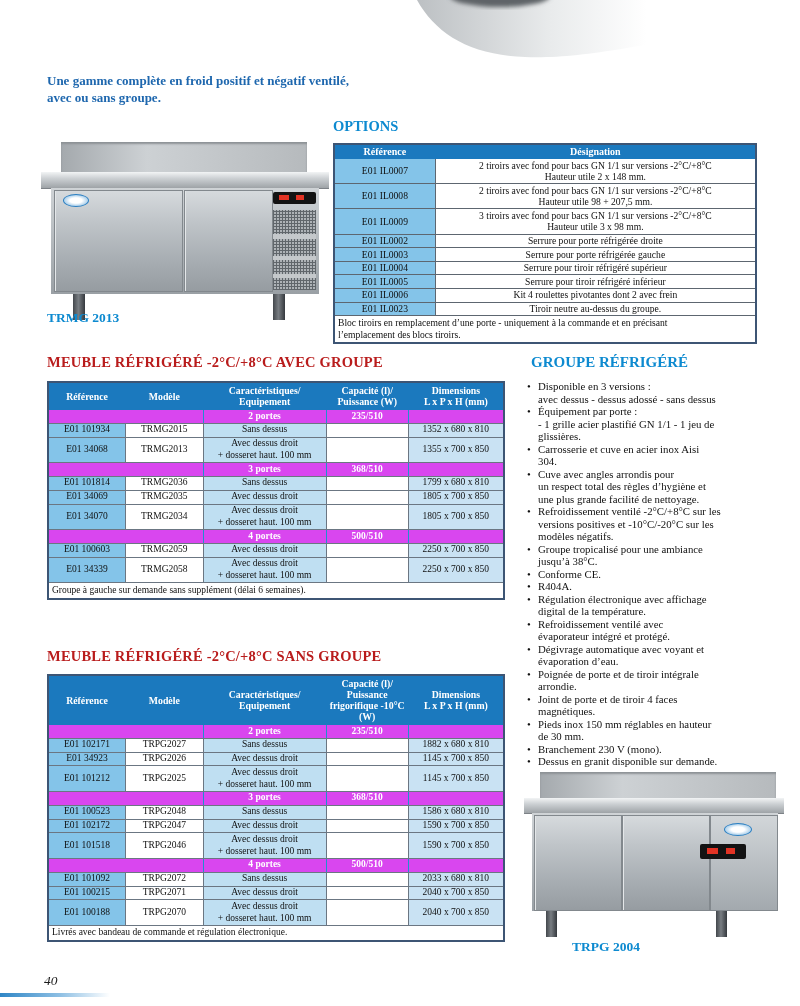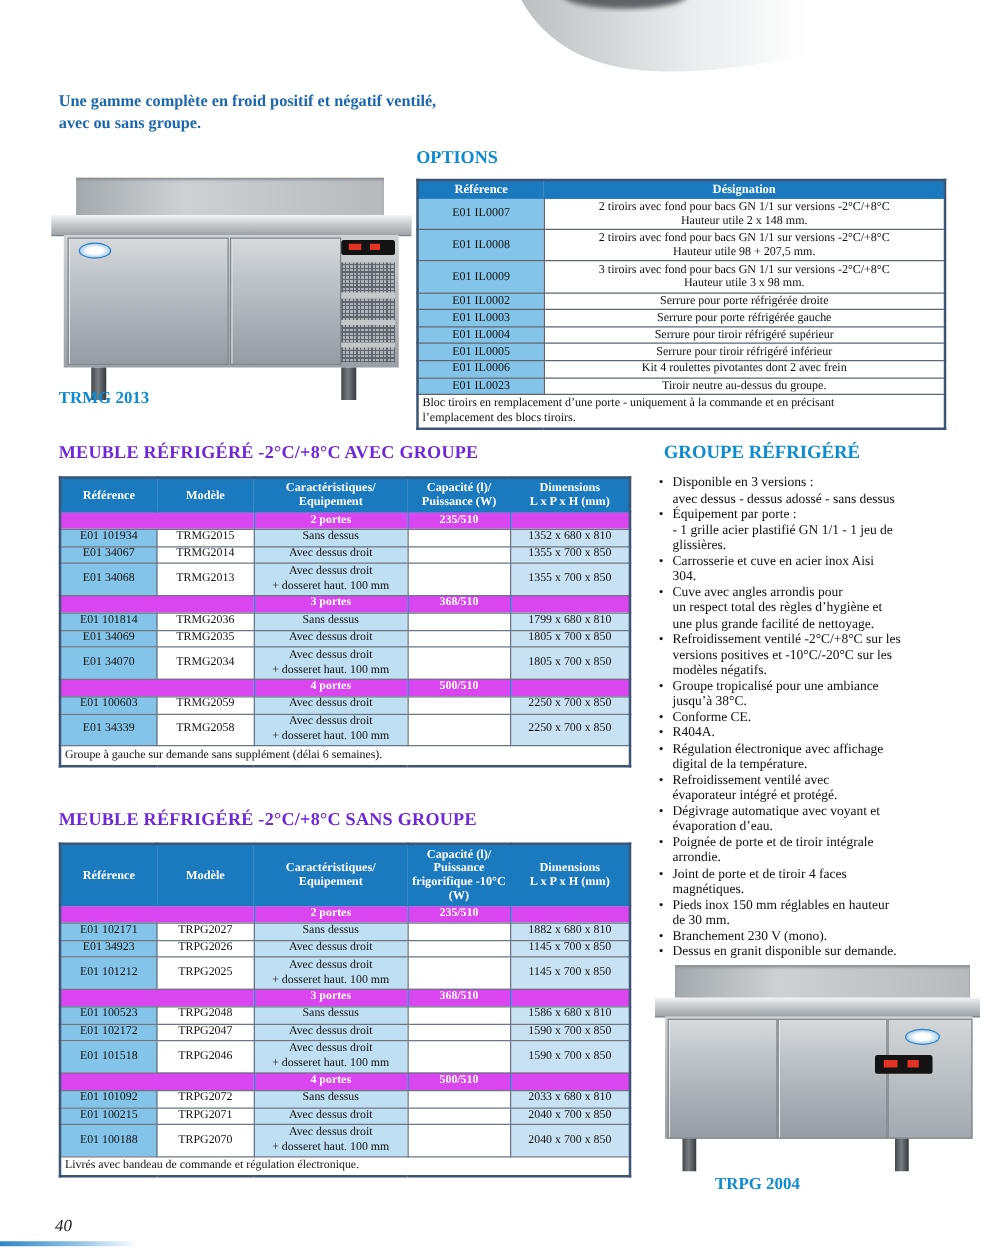--- a/index.html
+++ b/index.html
@@ -4,21 +4,21 @@
 <style>
   html,body{margin:0;padding:0;background:#fff;}
   .page{position:relative;width:792px;height:1006px;background:#ffffff;overflow:hidden;
         font-family:Liberation Serif, serif;}
   .top-deco{position:absolute;left:0;top:0;}
 
   .tagline{position:absolute;left:47px;top:72px;font-size:13px;font-weight:bold;
            color:#1e67ae;line-height:17px;white-space:pre-line;}
 
   .opt-title{position:absolute;left:333px;top:118px;font-size:14.5px;font-weight:bold;color:#0d8ad0;}
-  .sec-title{position:absolute;left:47px;font-size:14.5px;font-weight:bold;color:#6d28d9;letter-spacing:.2px;}
+  .sec-title{position:absolute;left:47px;font-size:14.5px;font-weight:bold;color:#b91c1c;letter-spacing:.2px;}
   .t1{top:354px;} .t2{top:648px;}
   .side-title{position:absolute;left:531px;top:354px;font-size:15px;font-weight:bold;color:#0d8ad0;}
 
   table{border-collapse:collapse;table-layout:fixed;position:absolute;}
   .opt{left:333px;top:143px;width:424px;border:2px solid #3d5574;font-size:9.6px;}
   .opt th{background:#1b79be;color:#fff;font-size:10px;padding:1px 0;border:1px solid #1b79be;}
   .opt td{border:1px solid #5d6670;text-align:center;line-height:11.6px;padding:.5px 2px;color:#101010;white-space:pre-line;}
   .opt td.ref{background:#84c4e9;}
   .opt tr.foot td{text-align:left;background:#fff;line-height:12px;padding:1px 3px;}
 
@@ -195,27 +195,20 @@
           <td colspan="1">2 portes</td>
           <td colspan="1">235/510</td>
           <td colspan="1"></td>
         </tr>
         <tr>
           <td class="ref">E01 101934</td>
           <td class="model">TRMG2015</td>
           <td class="carac">Sans dessus</td>
           <td class="cap"></td>
           <td class="dims">1352 x 680 x 810</td>
-        </tr>
-        <tr>
-          <td class="ref">E01 34067</td>
-          <td class="model">TRMG2014</td>
-          <td class="carac">Avec dessus droit</td>
-          <td class="cap"></td>
-          <td class="dims">1355 x 700 x 850</td>
         </tr>
         <tr>
           <td class="ref">E01 34068</td>
           <td class="model">TRMG2013</td>
           <td class="carac">Avec dessus droit
 + dosseret haut. 100 mm</td>
           <td class="cap"></td>
           <td class="dims">1355 x 700 x 850</td>
         </tr>
         <tr class="section">

